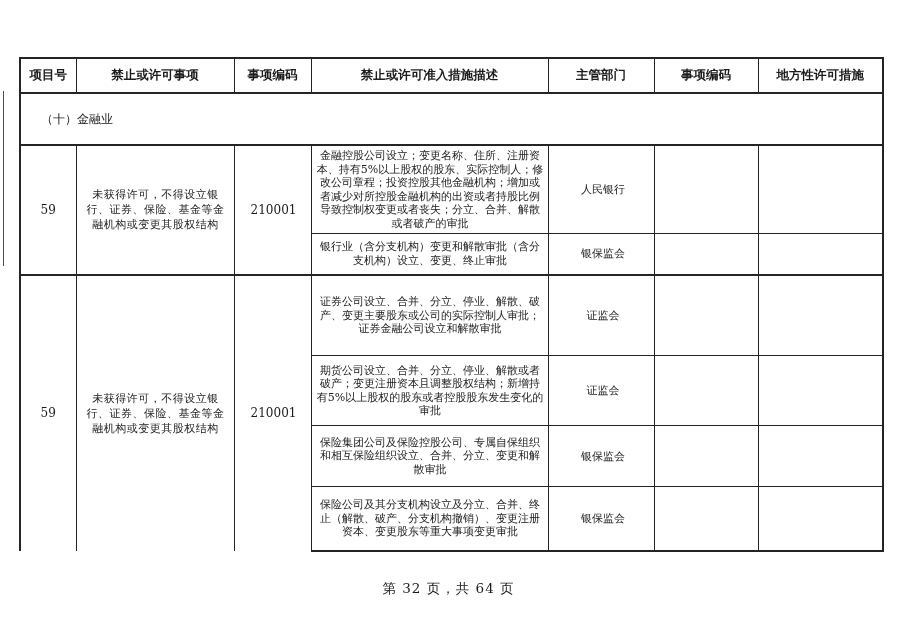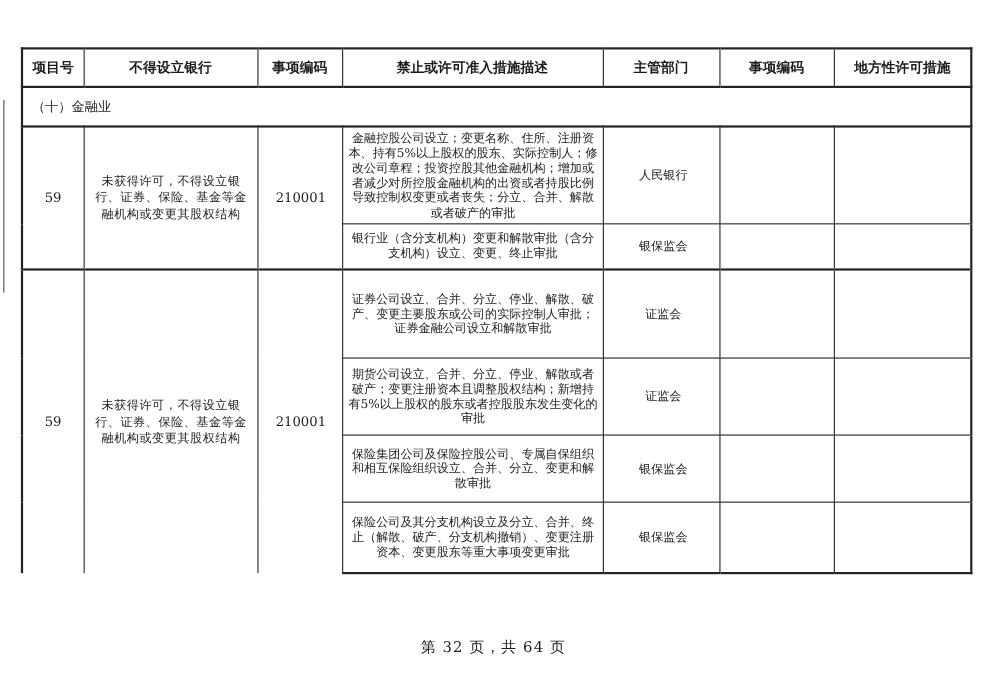--- a/index.html
+++ b/index.html
@@ -8,21 +8,21 @@
     position: relative;
     font-family: "DejaVu Serif", "Liberation Serif", serif;
     color: #1c1c1c;
     overflow: hidden;
   }
 
   
   table.doc-table {
     position: absolute;
     left: 19px;
-    top: 43px;
+    top: 57px;
     width: 863px;
     table-layout: fixed;
     border-collapse: collapse;
     background: #ffffff;
   }
   .doc-table th, .doc-table td {
     border: 1px solid #242424;
     vertical-align: middle;
     overflow: hidden;
     text-align: center;
@@ -34,24 +34,24 @@
 
   .doc-table thead th {
     font-size: 12.5px;
     font-weight: bold;
     text-align: center;
     height: 35px;
     background: #ffffff;
   }
 
   tr.section-row td {
-    height: 36px;
+    height: 52px;
     font-size: 12px;
     text-align: left;
-    padding-left: 8px;
+    padding-left: 20px;
     border-bottom-width: 2px;
   }
 
   
   tr.group-sep td { border-top-width: 2px; }
 
   .c-item {
     text-align: center;
     font-size: 12px;
   }
@@ -119,21 +119,21 @@
     <col style="width:158px">
     <col style="width:77px">
     <col style="width:237px">
     <col style="width:106px">
     <col style="width:104px">
     <col style="width:125px">
   </colgroup>
   <thead>
     <tr>
       <th class="ol">项目号</th>
-      <th>不得设立银行</th>
+      <th>禁止或许可事项</th>
       <th>事项编码</th>
       <th>禁止或许可准入措施描述</th>
       <th>主管部门</th>
       <th>事项编码</th>
       <th class="or">地方性许可措施</th>
     </tr>
   </thead>
   <tbody>
     <tr class="section-row">
       <td colspan="7" class="ol or">（十）金融业</td>

